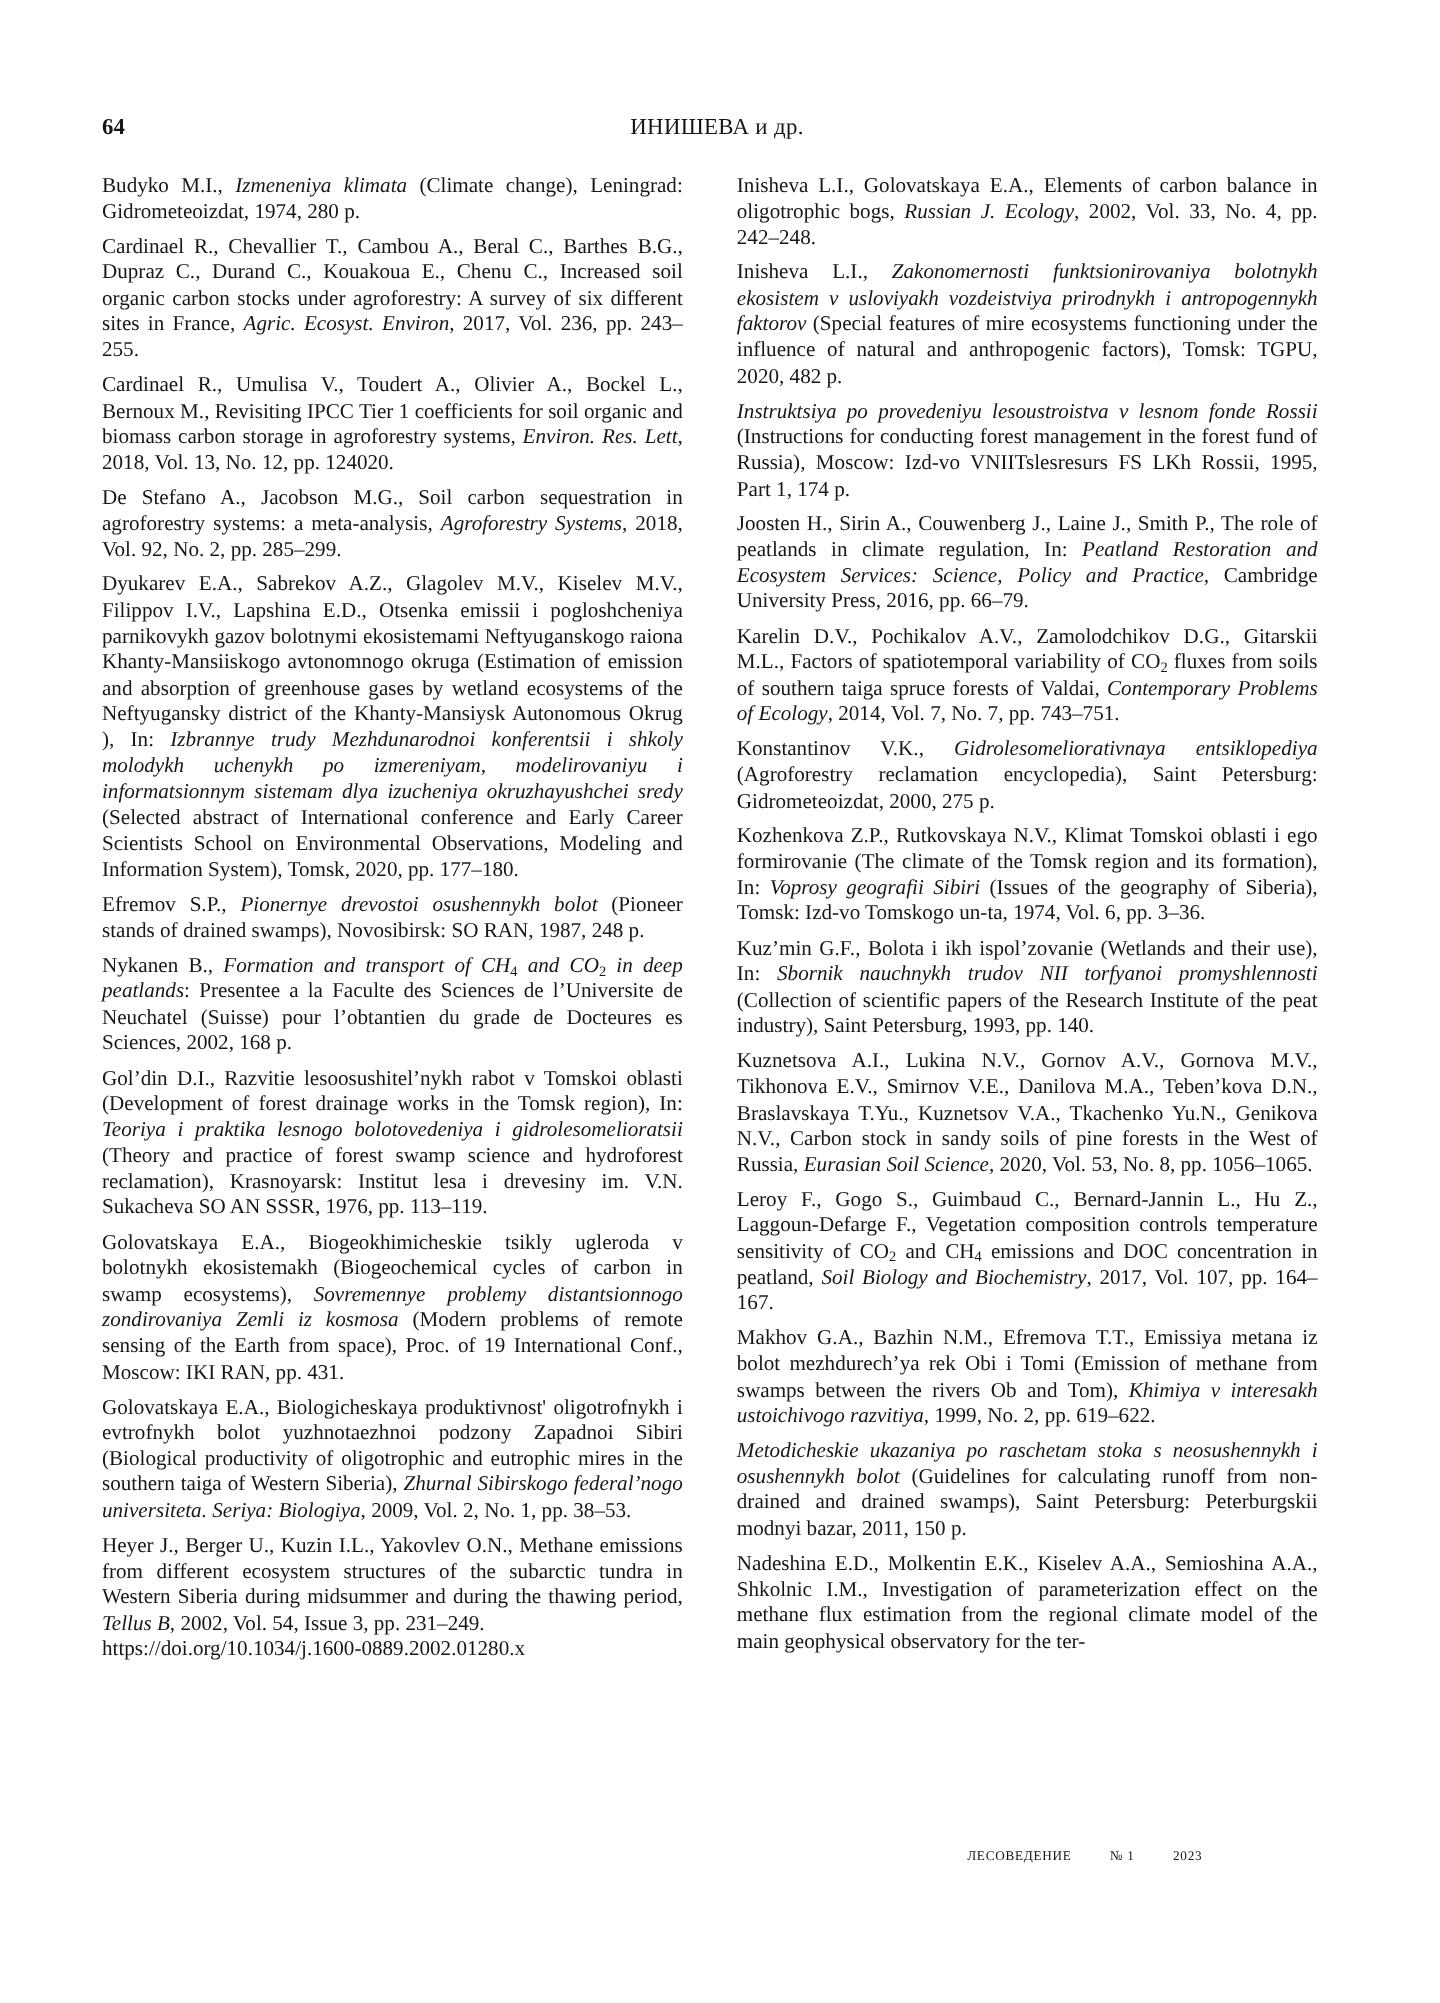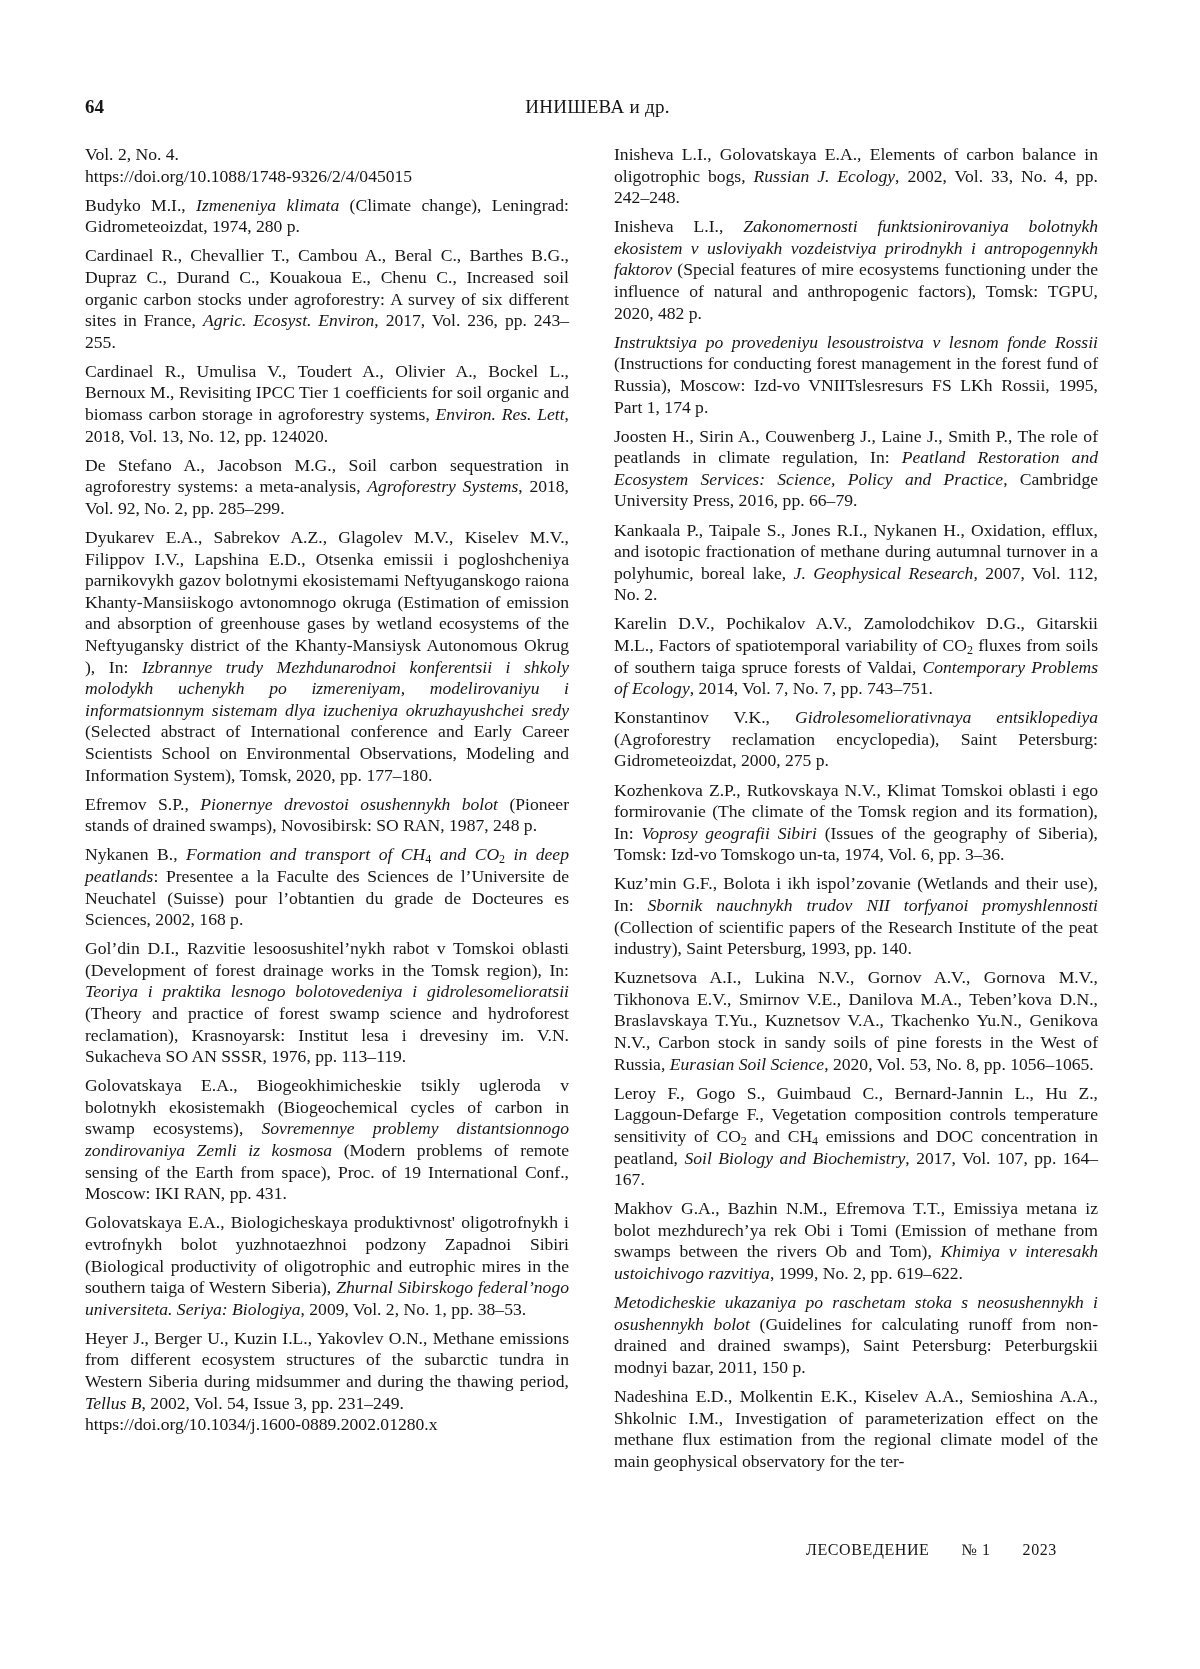--- a/index.html
+++ b/index.html
@@ -19,54 +19,52 @@
       font-size: 17.6px; line-height: 21.6px;
       text-align: justify; hyphens: manual;
     }
     .col-left { left: 85px; }
     .col-right { left: 614px; width: 484px; }
     .ref { margin: 0 0 7.5px 0; }
     .ref .it { font-style: italic; margin-top: 12px; }
     .ref sub { font-size: 12px; line-height: 0; vertical-align: -3px; }
     .footer {
       position: absolute; top: 1541px; left: 806px; width: 300px; height: 24px;
-      font-size: 16px; letter-spacing: 0.6px; white-space: pre;
+      font-size: 11px; letter-spacing: 0.6px; white-space: pre;
     }
     .footer span { display: inline-block; }
     .footer .journal { margin-right: 32px; }
     .footer .issue { margin-right: 32px; }
   </style>
 </head>
 <body>
 
 <div class="running-head">
   <span class="page-number">64</span>
   <div class="running-title">ИНИШЕВА и др.</div>
 </div>
 
 <div class="column col-left">
-    <p class="ref"><span>Vol. 2, No. 4.</span><br><span>https://doi.org/10.1088/1748-9326/2/4/045015</span></p>
     <p class="ref"><span>Budyko M.I., </span><span class="it">Izmeneniya klimata</span><span> (Climate change), Leningrad: Gidrometeoizdat, 1974, 280 p.</span></p>
     <p class="ref"><span>Cardinael R., Chevallier T., Cambou A., Beral C., Barthes B.G., Dupraz C., Durand C., Kouakoua E., Chenu C., Increased soil organic carbon stocks under agroforestry: A survey of six different sites in France, </span><span class="it">Agric. Ecosyst. Environ</span><span>, 2017, Vol. 236, pp. 243–255.</span></p>
     <p class="ref"><span>Cardinael R., Umulisa V., Toudert A., Olivier A., Bockel L., Bernoux M., Revisiting IPCC Tier 1 coefficients for soil organic and biomass carbon storage in agroforestry systems, </span><span class="it">Environ. Res. Lett</span><span>, 2018, Vol. 13, No. 12, pp. 124020.</span></p>
     <p class="ref"><span>De Stefano A., Jacobson M.G., Soil carbon sequestration in agroforestry systems: a meta-analysis, </span><span class="it">Agroforestry Systems</span><span>, 2018, Vol. 92, No. 2, pp. 285–299.</span></p>
     <p class="ref"><span>Dyukarev E.A., Sabrekov A.Z., Glagolev M.V., Kiselev M.V., Filippov I.V., Lapshina E.D., Otsenka emissii i poglosh­cheniya parnikovykh gazov bolotnymi ekosistemami Neft­yuganskogo raiona Khanty-Mansiiskogo avtonomnogo okruga (Estimation of emission and absorption of greenhouse gases by wetland ecosystems of the Neftyugansky district of the Khanty-Mansiysk Autonomous Okrug ), In: </span><span class="it">Izbrannye trudy Mezhdunarodnoi konferentsii i shkoly molodykh uchenykh po izmereniyam, modelirovaniyu i informatsionnym sistemam dlya izucheniya okruzhayushchei sredy</span><span> (Selected abstract of International conference and Early Career Scientists School on Environmental Observations, Modeling and Information System), Tomsk, 2020, pp. 177–180.</span></p>
     <p class="ref"><span>Efremov S.P., </span><span class="it">Pionernye drevostoi osushennykh bolot</span><span> (Pioneer stands of drained swamps), Novosibirsk: SO RAN, 1987, 248 p.</span></p>
     <p class="ref"><span>Nykanen B., </span><span class="it">Formation and transport of CH</span><sub>4</sub><span class="it"> and CO</span><sub>2</sub><span class="it"> in deep peatlands</span><span>: Presentee a la Faculte des Sciences de l’Universite de Neuchatel (Suisse) pour l’obtantien du grade de Docteures es Sciences, 2002, 168 p.</span></p>
     <p class="ref"><span>Gol’din D.I., Razvitie lesoosushitel’nykh rabot v Tomskoi oblasti (Development of forest drainage works in the Tomsk region), In: </span><span class="it">Teoriya i praktika lesnogo bolotovedeniya i gidrolesomelioratsii</span><span> (Theory and practice of forest swamp science and hydroforest reclamation), Krasnoyarsk: Institut lesa i drevesiny im. V.N. Sukacheva SO AN SSSR, 1976, pp. 113–119.</span></p>
     <p class="ref"><span>Golovatskaya E.A., Biogeokhimicheskie tsikly ugleroda v bolotnykh ekosistemakh (Biogeochemical cycles of carbon in swamp ecosystems), </span><span class="it">Sovremennye problemy distantsionnogo zondirovaniya Zemli iz kosmosa</span><span> (Modern problems of remote sensing of the Earth from space), Proc. of 19 International Conf., Moscow: IKI RAN, pp. 431.</span></p>
     <p class="ref"><span>Golovatskaya E.A., Biologicheskaya produktivnost' oligotrofnykh i evtrofnykh bolot yuzhnotaezhnoi podzony Zapadnoi Sibiri (Biological productivity of oligotrophic and eutrophic mires in the southern taiga of Western Siberia), </span><span class="it">Zhurnal Sibirskogo federal’nogo universiteta. Seriya: Biologiya</span><span>, 2009, Vol. 2, No. 1, pp. 38–53.</span></p>
     <p class="ref"><span>Heyer J., Berger U., Kuzin I.L., Yakovlev O.N., Methane emissions from different ecosystem structures of the subarctic tundra in Western Siberia during midsummer and during the thawing period, </span><span class="it">Tellus B</span><span>, 2002, Vol. 54, Issue 3, pp. 231–249.</span><br><span>https://doi.org/10.1034/j.1600-0889.2002.01280.x</span></p>
   </div>
 <div class="column col-right">
     <p class="ref"><span>Inisheva L.I., Golovatskaya E.A., Elements of carbon balance in oligotrophic bogs, </span><span class="it">Russian J. Ecology</span><span>, 2002, Vol. 33, No. 4, pp. 242–248.</span></p>
     <p class="ref"><span>Inisheva L.I., </span><span class="it">Zakonomernosti funktsionirovaniya bolotnykh ekosistem v usloviyakh vozdeistviya prirodnykh i antropogennykh faktorov</span><span> (Special features of mire ecosystems functioning under the influence of natural and anthropogenic factors), Tomsk: TGPU, 2020, 482 p.</span></p>
     <p class="ref"><span class="it">Instruktsiya po provedeniyu lesoustroistva v lesnom fonde Rossii</span><span> (Instructions for conducting forest management in the forest fund of Russia), Moscow: Izd-vo VNIITslesresurs FS LKh Rossii, 1995, Part 1, 174 p.</span></p>
     <p class="ref"><span>Joosten H., Sirin A., Couwenberg J., Laine J., Smith P., The role of peatlands in climate regulation, In: </span><span class="it">Peatland Restoration and Ecosystem Services: Science, Policy and Practice</span><span>, Cambridge University Press, 2016, pp. 66–79.</span></p>
-    <p class="ref"><span>Kankaala P., Taipale S., Jones R.I., Nykanen H., Oxidation, efflux, and isotopic fractionation of methane during autumnal turnover in a polyhumic, boreal lake, </span><span class="it">J. Geophysical Research</span><span>, 2007, Vol. 112, No. 2.</span></p>
     <p class="ref"><span>Karelin D.V., Pochikalov A.V., Zamolodchikov D.G., Gitarskii M.L., Factors of spatiotemporal variability of CO</span><sub>2</sub><span> fluxes from soils of southern taiga spruce forests of Valdai, </span><span class="it">Contemporary Problems of Ecology</span><span>, 2014, Vol. 7, No. 7, pp. 743–751.</span></p>
     <p class="ref"><span>Konstantinov V.K., </span><span class="it">Gidrolesomeliorativnaya entsiklopediya</span><span> (Agroforestry reclamation encyclopedia), Saint Petersburg: Gidrometeoizdat, 2000, 275 p.</span></p>
     <p class="ref"><span>Kozhenkova Z.P., Rutkovskaya N.V., Klimat Tomskoi oblasti i ego formirovanie (The climate of the Tomsk region and its formation), In: </span><span class="it">Voprosy geografii Sibiri</span><span> (Issues of the geography of Siberia), Tomsk: Izd-vo Tomskogo un-ta, 1974, Vol. 6, pp. 3–36.</span></p>
     <p class="ref"><span>Kuz’min G.F., Bolota i ikh ispol’zovanie (Wetlands and their use), In: </span><span class="it">Sbornik nauchnykh trudov NII torfyanoi promyshlennosti</span><span> (Collection of scientific papers of the Research Institute of the peat industry), Saint Petersburg, 1993, pp. 140.</span></p>
     <p class="ref"><span>Kuznetsova A.I., Lukina N.V., Gornov A.V., Gornova M.V., Tikhonova E.V., Smirnov V.E., Danilova M.A., Teben’kova D.N., Braslavskaya T.Yu., Kuznetsov V.A., Tkachenko Yu.N., Genikova N.V., Carbon stock in sandy soils of pine forests in the West of Russia, </span><span class="it">Eurasian Soil Science</span><span>, 2020, Vol. 53, No. 8, pp. 1056–1065.</span></p>
     <p class="ref"><span>Leroy F., Gogo S., Guimbaud C., Bernard-Jannin L., Hu Z., Laggoun-Defarge F., Vegetation composition controls temperature sensitivity of CO</span><sub>2</sub><span> and CH</span><sub>4</sub><span> emissions and DOC concentration in peatland, </span><span class="it">Soil Biology and Biochemistry</span><span>, 2017, Vol. 107, pp. 164–167.</span></p>
     <p class="ref"><span>Makhov G.A., Bazhin N.M., Efremova T.T., Emissiya metana iz bolot mezhdurech’ya rek Obi i Tomi (Emission of methane from swamps between the rivers Ob and Tom), </span><span class="it">Khimiya v interesakh ustoichivogo razvitiya</span><span>, 1999, No. 2, pp. 619–622.</span></p>
     <p class="ref"><span class="it">Metodicheskie ukazaniya po raschetam stoka s neosushennykh i osushennykh bolot</span><span> (Guidelines for calculating runoff from non-drained and drained swamps), Saint Petersburg: Peterburgskii modnyi bazar, 2011, 150 p.</span></p>
     <p class="ref"><span>Nadeshina E.D., Molkentin E.K., Kiselev A.A., Semioshina A.A., Shkolnic I.M., Investigation of parameterization effect on the methane flux estimation from the regional climate model of the main geophysical observatory for the ter-</span></p>
   </div>

